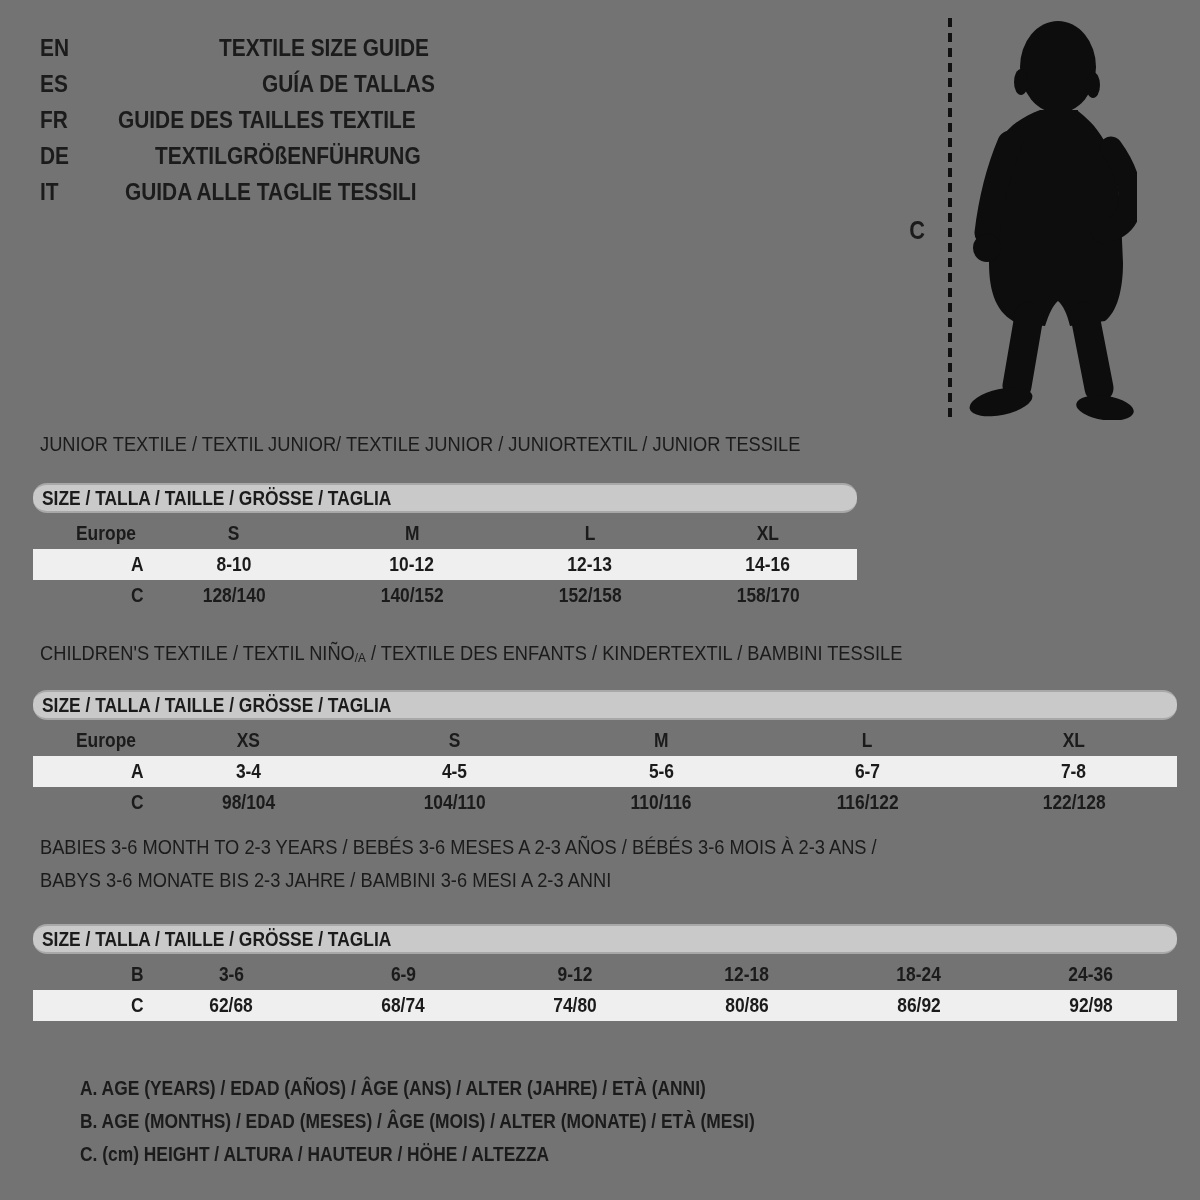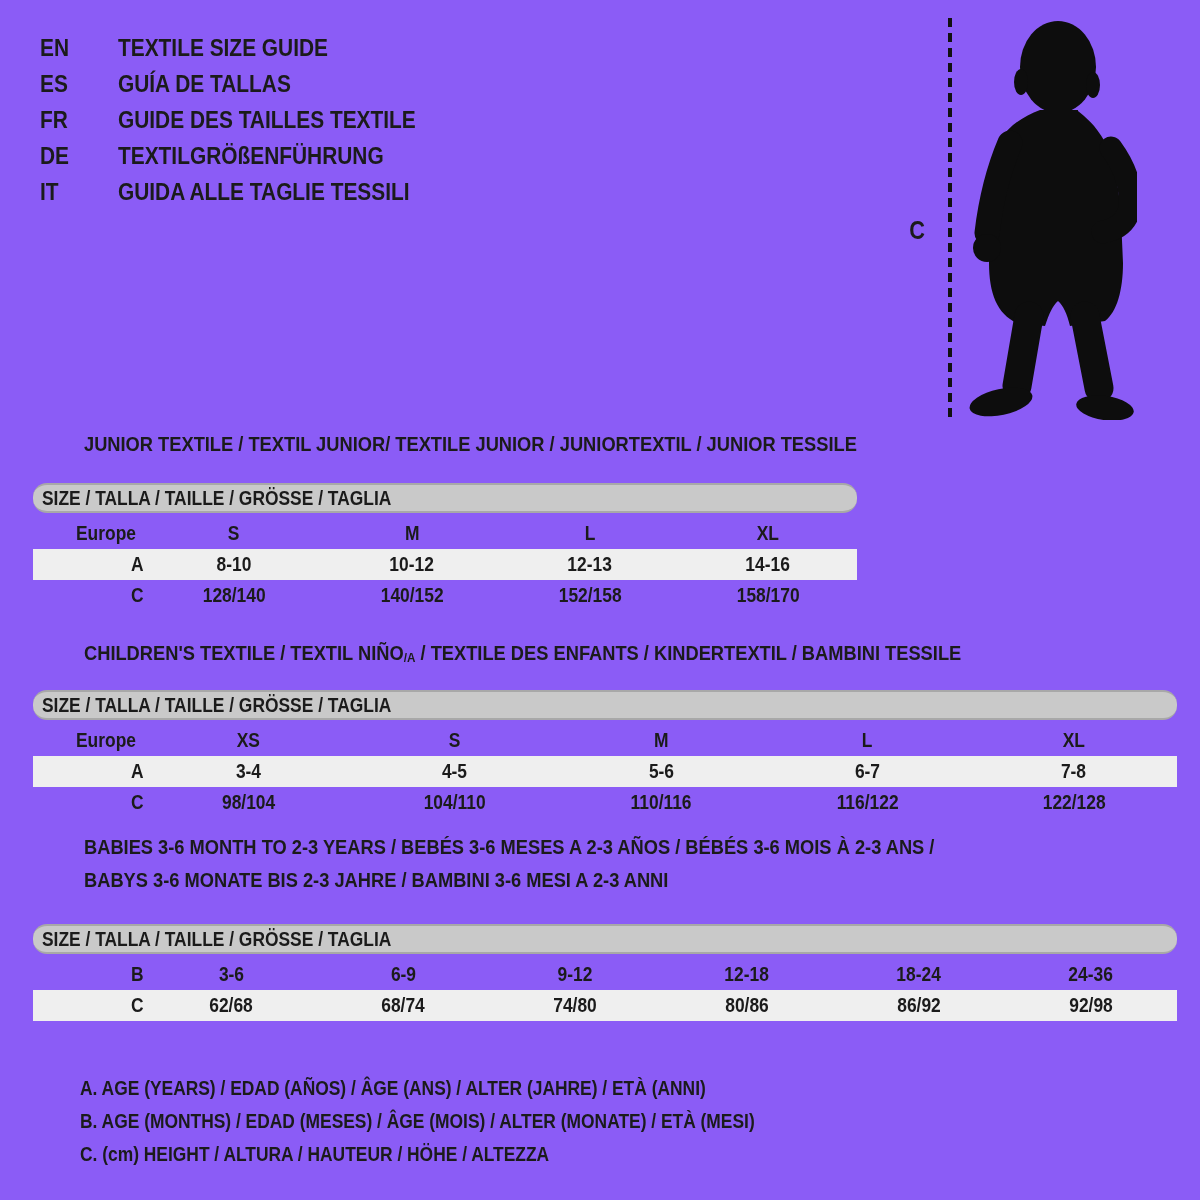--- a/index.html
+++ b/index.html
@@ -3,40 +3,40 @@
 <meta charset="utf-8">
 <style>
   :root{
     --ink:#1b1b1b;
     --band:#c9c9c9;
     --band-edge:#a8a8a8;
     --shade:#efefef;
   }
   html,body{margin:0;padding:0;background:#ffffff;}
   body{font-family:"Liberation Sans", sans-serif;color:var(--ink);}
-  .page{position:relative;width:1200px;height:1200px;background:#8b5cf6;overflow:hidden;}
+  .page{position:relative;width:1200px;height:1200px;background:#737373;overflow:hidden;}
 
   
   .cx{display:inline-block;transform:scaleX(0.87);white-space:nowrap;}
   .cx.left{transform-origin:0 50%;}
   .cx.mid{transform-origin:50% 50%;}
 
   
   .lang{position:absolute;left:40px;top:30px;}
   .lang-row{display:flex;align-items:center;height:36px;font-weight:700;font-size:24px;}
   .lang-code{width:78px;flex:0 0 78px;}
-  .lang-title{flex:1;}
+  .lang-title{flex:1;text-align:right;}
 
   
   .height-line{position:absolute;left:946px;top:16px;}
   .height-label{position:absolute;left:908px;top:216px;font-weight:700;font-size:25px;}
   .baby{position:absolute;left:965px;top:18px;}
 
   
-  .sec-head{position:absolute;font-weight:700;font-size:21px;white-space:nowrap;line-height:24px;margin-left:44px;}
+  .sec-head{position:absolute;font-weight:400;font-size:21px;white-space:nowrap;line-height:24px;}
   #junior-head{left:40px;top:432px;}
   #children-head{left:40px;top:641px;}
   #babies-head{left:40px;top:830px;line-height:33px;}
   .sub{font-size:13.5px;vertical-align:-2px;}
 
   
   .table{position:absolute;}
   #junior-table{left:33px;top:483px;width:824px;}
   #children-table{left:33px;top:690px;width:1144px;}
   #babies-table{left:33px;top:924px;width:1144px;}

